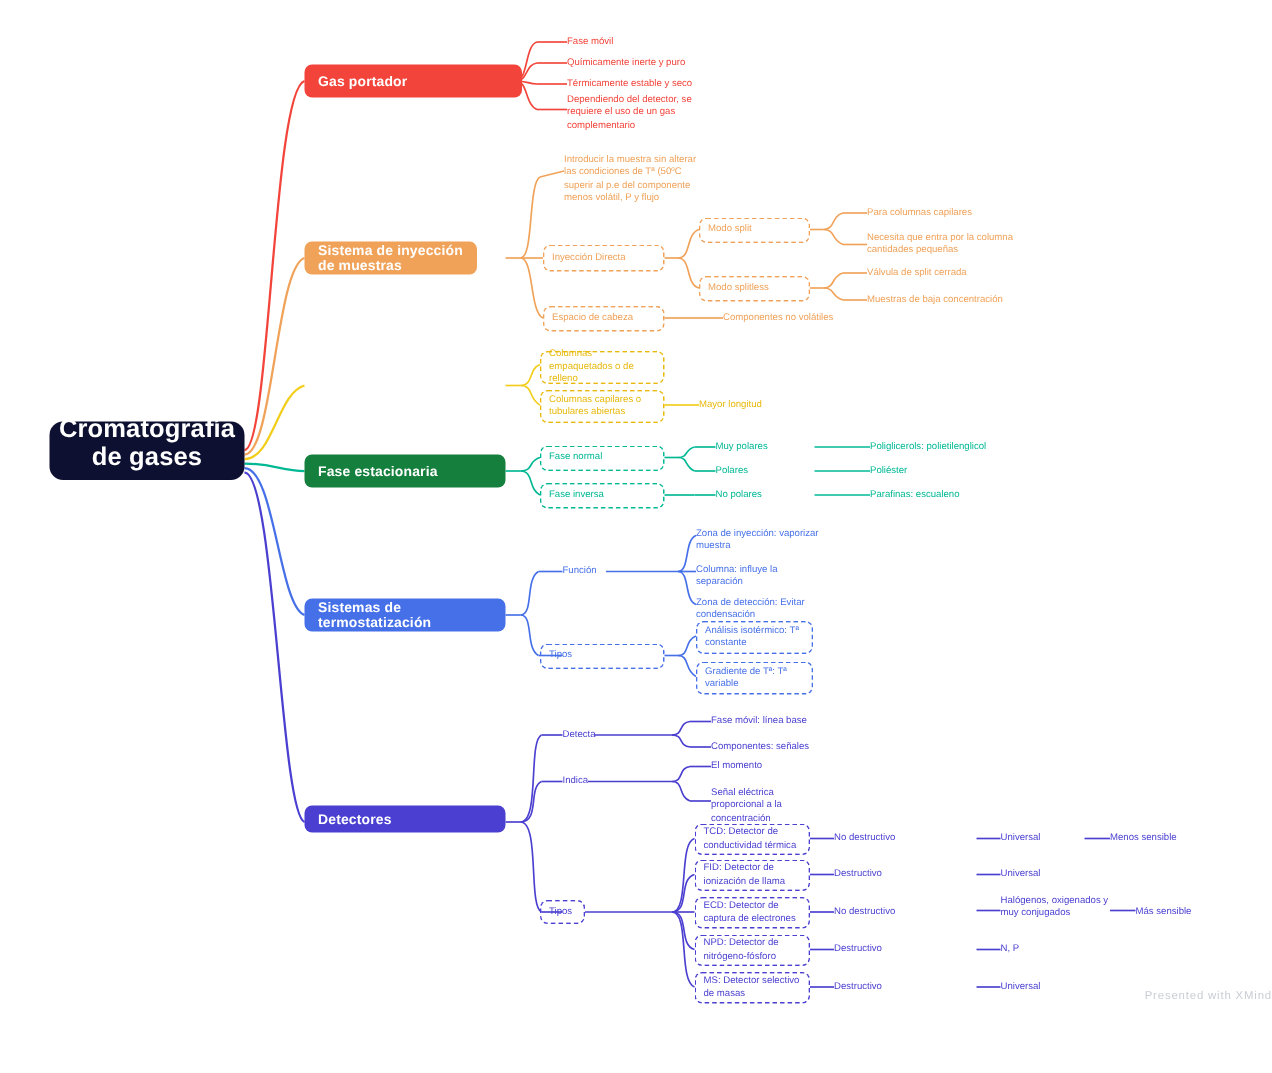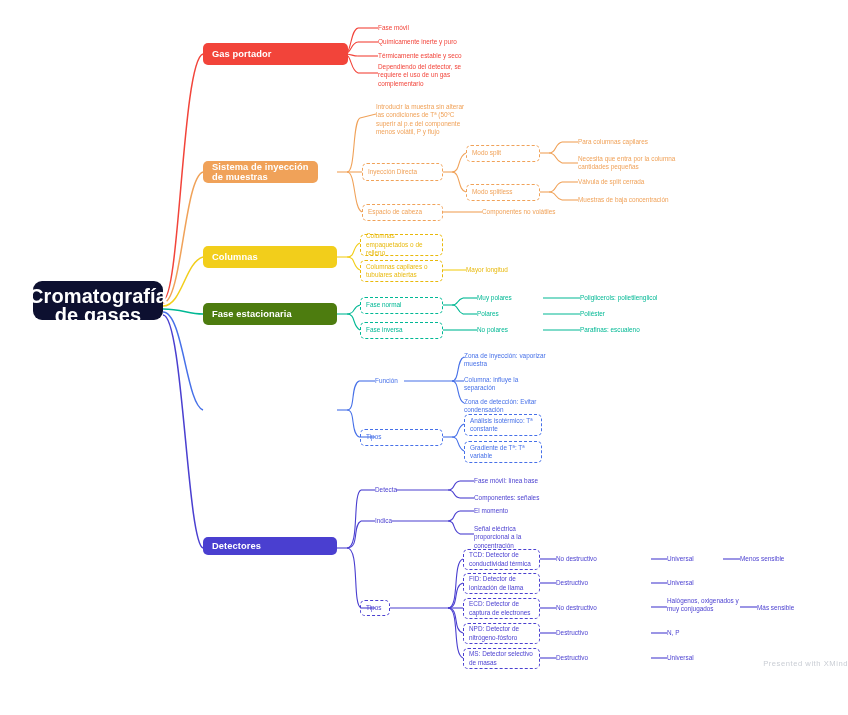--- a/index.html
+++ b/index.html
@@ -13,23 +13,23 @@
   }
   #canvas{position:absolute;inset:0;width:848px;height:715px;}
   svg.links{position:absolute;left:0;top:0;width:848px;height:715px;pointer-events:none;}
 
   
   .node{position:absolute;box-sizing:border-box;}
 
   .root{
     background:#0d1030;color:#ffffff;
     border-radius:9px;
-    font-size:20px;font-weight:700;line-height:19px;
+    font-size:17px;font-weight:700;line-height:19px;
     text-align:center;
-    display:flex;align-items:flex-start;justify-content:center;
+    display:flex;align-items:flex-end;justify-content:center;
     padding:6px 10px;
     letter-spacing:.1px;
   }
 
   
   .l1{
     border-radius:5px;color:#ffffff;
     font-size:9.3px;font-weight:700;
     display:flex;align-items:center;
     padding:0 9px;letter-spacing:.1px;
@@ -259,35 +259,32 @@
     <span>Muestras de baja concentración</span>
   </div>
 
   <div class="node l2box" style="left:362px;top:204px;width:81px;height:17px;color:#f0a259;">
     <span>Espacio de cabeza</span>
   </div>
   <div class="node leaf" style="left:482px;top:207px;width:110px;height:11px;color:#f0a259;">
     <span>Componentes no volátiles</span>
   </div>
 
-  <div class="node l1" style="left:203px;top:246px;width:134px;height:22px;background:#f2ce1b;">
-    <span>Columnas</span>
-  </div>
 
   <div class="node l2box" style="left:360px;top:234px;width:83px;height:22px;color:#e8b90c;">
     <span>Columnas empaquetados o de relleno</span>
   </div>
   <div class="node l2box" style="left:360px;top:260px;width:83px;height:22px;color:#e8b90c;">
     <span>Columnas capilares o tubulares abiertas</span>
   </div>
   <div class="node leaf" style="left:466px;top:265px;width:90px;height:11px;color:#e8b90c;">
     <span>Mayor longitud</span>
   </div>
 
-  <div class="node l1" style="left:203px;top:303px;width:134px;height:22px;background:#4d7c0f;">
+  <div class="node l1" style="left:203px;top:303px;width:134px;height:22px;background:#15803d;">
     <span>Fase estacionaria</span>
   </div>
 
   <div class="node l2box" style="left:360px;top:297px;width:83px;height:17px;color:#00b894;">
     <span>Fase normal</span>
   </div>
   <div class="node l2box" style="left:360px;top:322px;width:83px;height:17px;color:#00b894;">
     <span>Fase inversa</span>
   </div>
 
@@ -304,20 +301,23 @@
   <div class="node leaf" style="left:580px;top:293px;width:130px;height:11px;color:#00b894;">
     <span>Poliglicerols: polietilenglicol</span>
   </div>
   <div class="node leaf" style="left:580px;top:309px;width:130px;height:11px;color:#00b894;">
     <span>Poliéster</span>
   </div>
   <div class="node leaf" style="left:580px;top:325px;width:130px;height:11px;color:#00b894;">
     <span>Parafinas: escualeno</span>
   </div>
 
+  <div class="node l1" style="left:203px;top:399px;width:134px;height:22px;background:#4670e8;">
+    <span>Sistemas de termostatización</span>
+  </div>
 
   <div class="node leaf" style="left:375px;top:376px;width:60px;height:11px;color:#4670e8;">
     <span>Función</span>
   </div>
   <div class="node l2box" style="left:360px;top:429px;width:83px;height:17px;color:#4670e8;">
     <span>Tipos</span>
   </div>
 
   <div class="node leaf top" style="left:464px;top:352px;width:84px;height:20px;color:#4670e8;">
     <span>Zona de inyección: vaporizar muestra</span>

